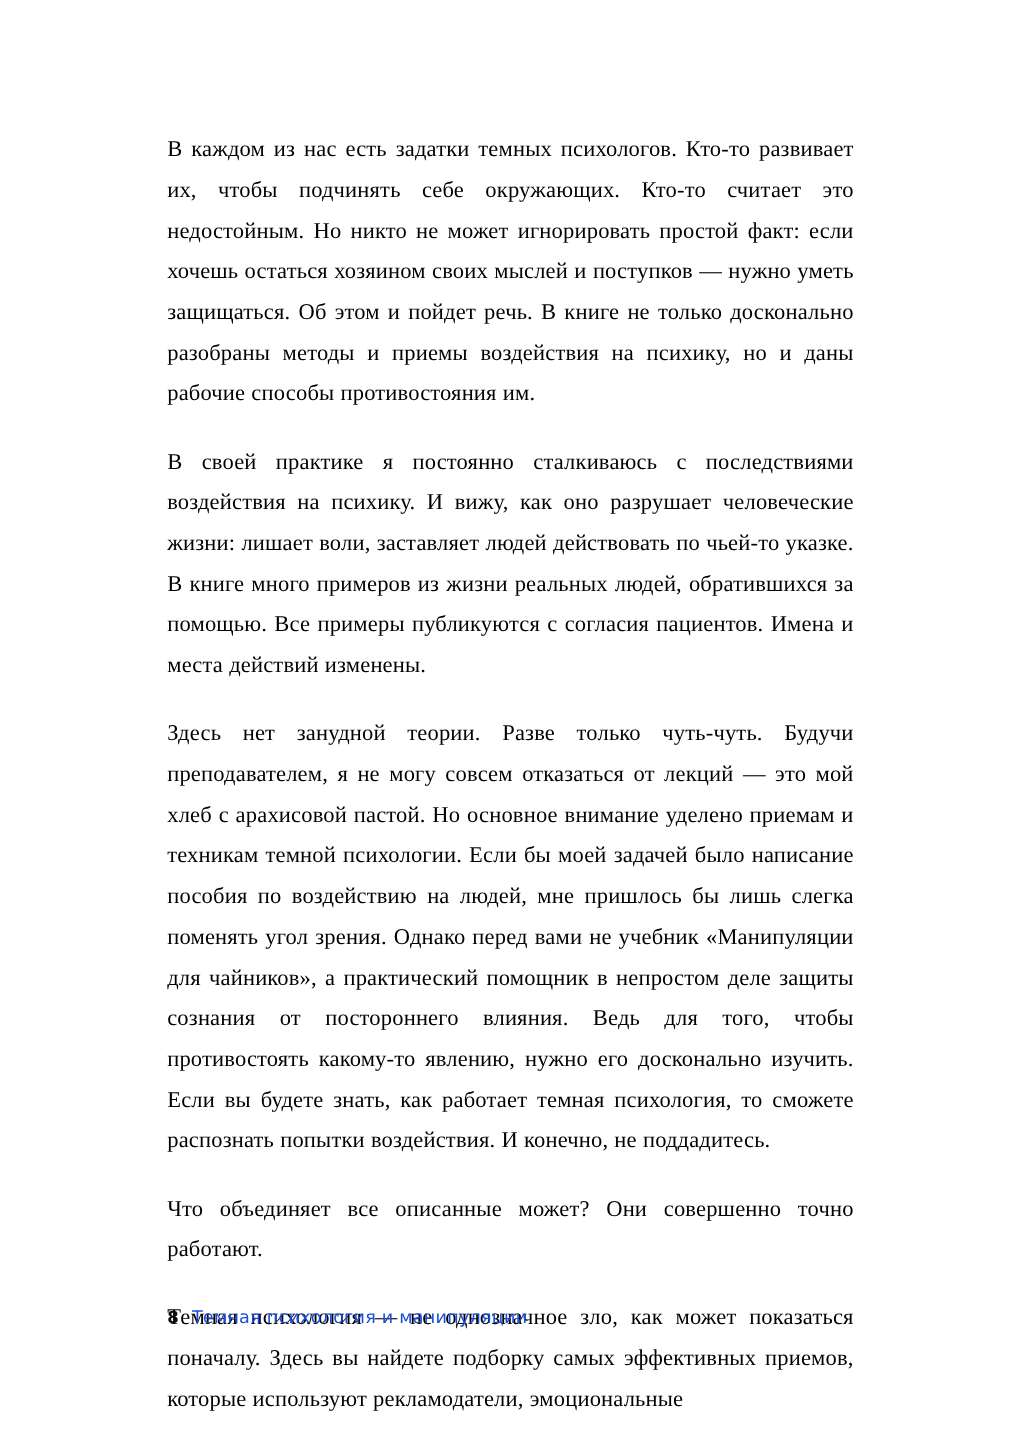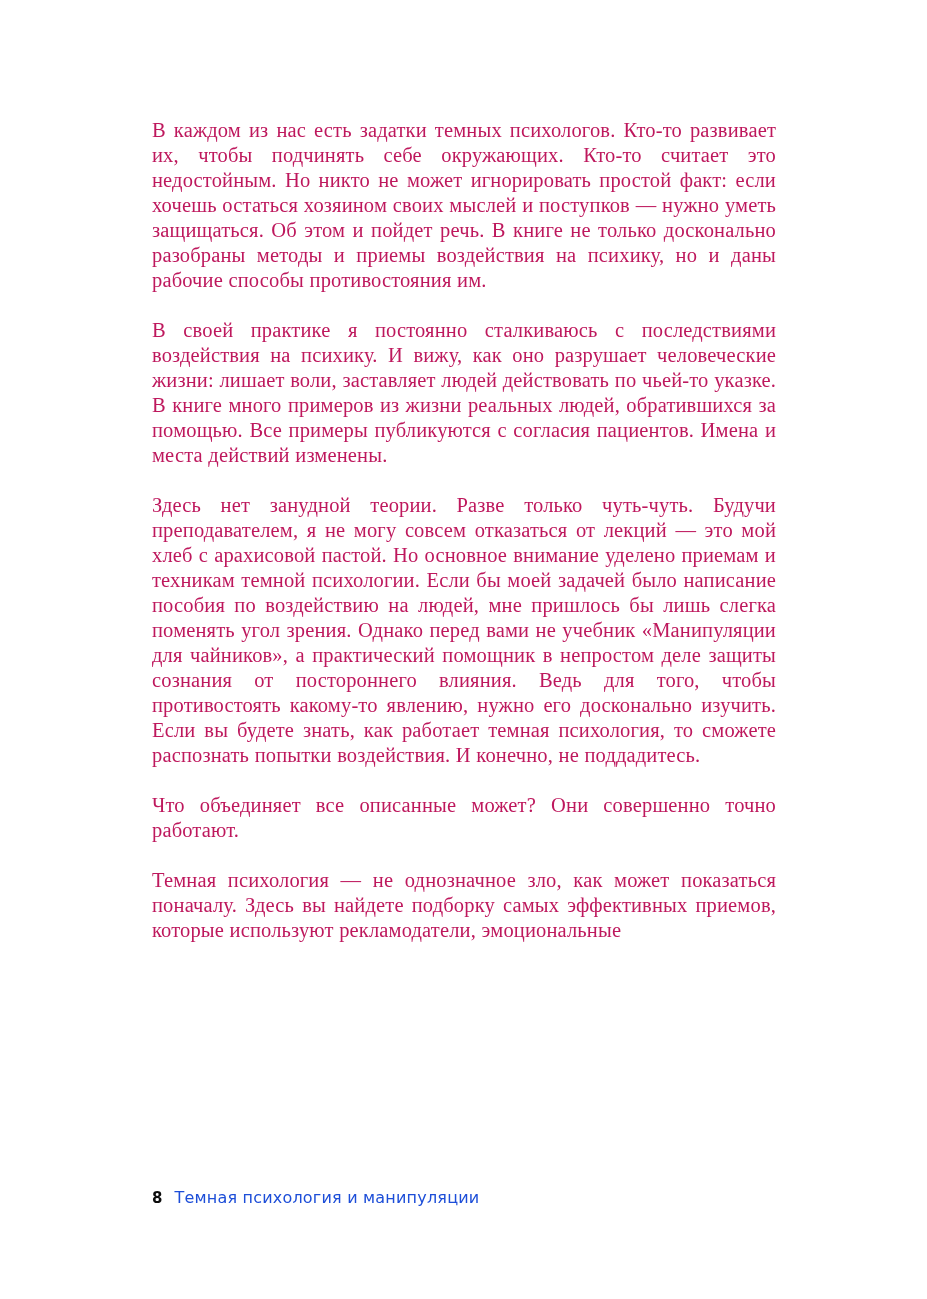--- a/index.html
+++ b/index.html
@@ -24,28 +24,28 @@
     box-sizing: border-box;
   }
   .content {
     position: absolute;
     left: 152px;
     top: 118px;
     width: 624px;
   }
   .para {
     font-size: 20.5px;
-    line-height: 25px;
+    line-height: 37px;
     text-align: justify;
     text-align-last: left;
     margin: 0 0 25px 0;
     letter-spacing: 0.15px;
     word-spacing: 0.3px;
     hyphens: manual;
-    color: #be185d;
+    color: #000000;
   }
   .para:last-child {
     margin-bottom: 0;
   }
   .footer {
     position: absolute;
     left: 152px;
     bottom: 92px;
     width: 624px;
     display: flex;

